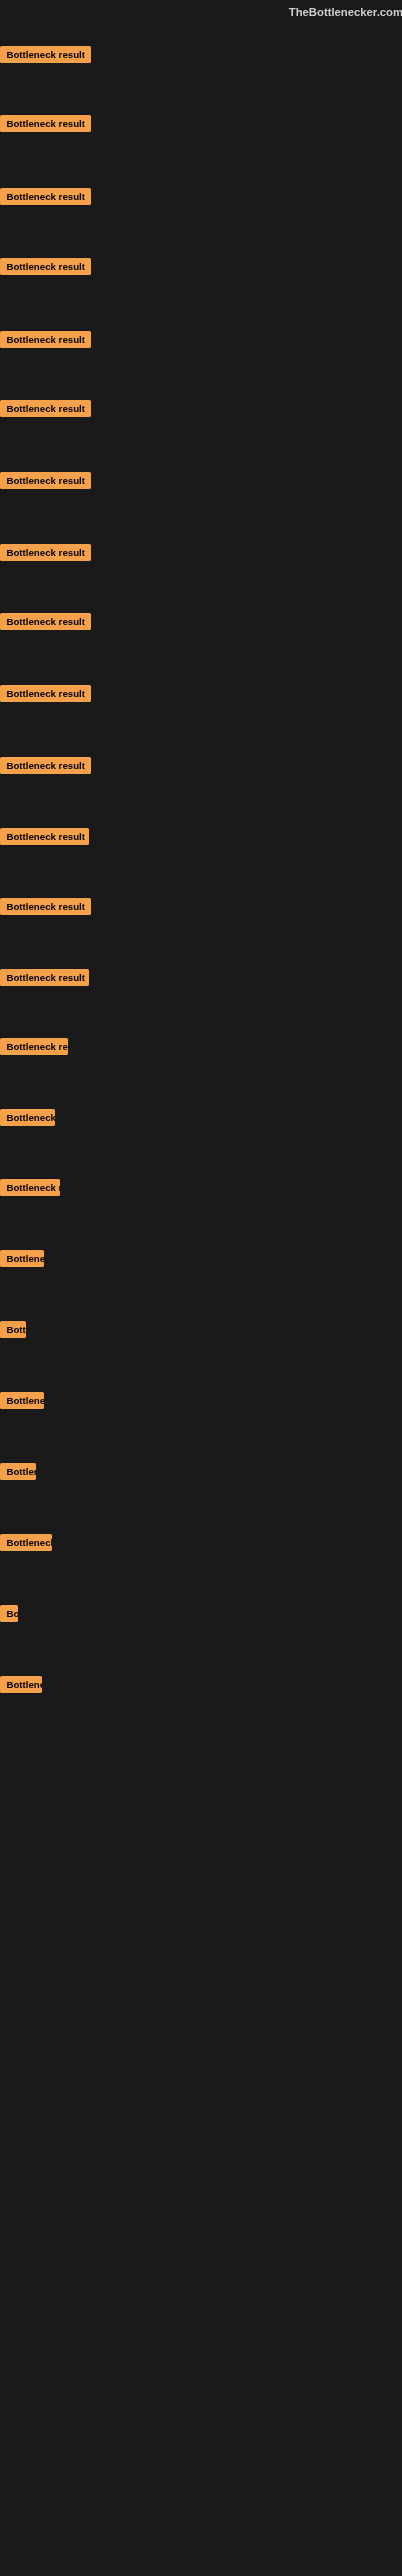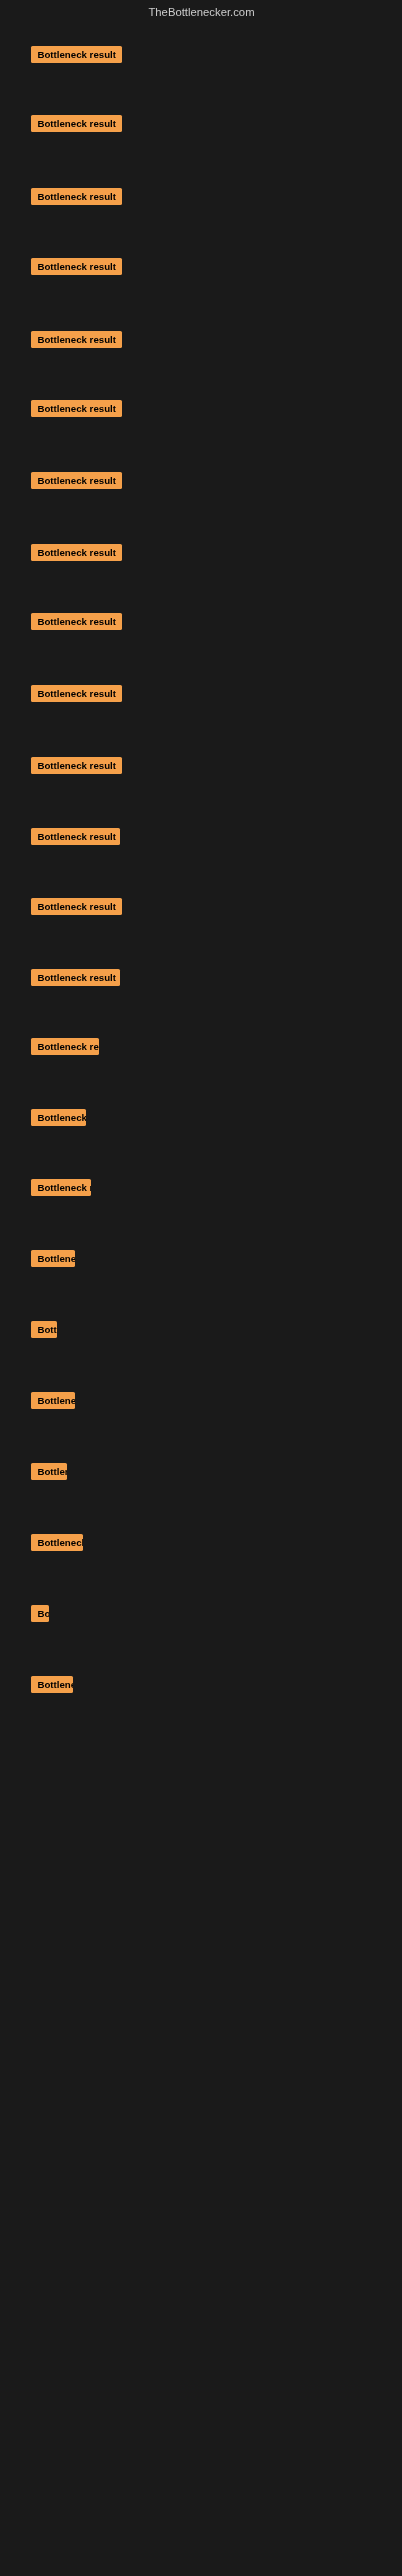--- a/index.html
+++ b/index.html
@@ -10,43 +10,42 @@
 
     body {
       background-color: #1a1a1a;
       width: 403px;
       min-height: 2576px;
       font-family: Arial, sans-serif;
       position: relative;
     }
 
     .site-title {
-      text-align: center;
+      text-align: right;
       color: #cccccc;
       font-size: 11.3px;
       padding: 6.4px 0 3.2px 0;
-      font-weight: normal;
+      font-weight: bold;
     }
 
     .badge-container {
       position: absolute;
       left: 0;
     }
 
     .bottleneck-badge {
       background-color: #f5a04a;
       color: #000000;
       font-size: 9.7px;
       font-weight: bold;
       padding: 3.2px 6.4px;
       border-radius: 1.6px;
       display: inline-block;
       white-space: nowrap;
       overflow: hidden;
-      margin-left: 31px;
     }
   </style>
 </head>
 <body>
 
 <div class="site-title">TheBottlenecker.com</div>
 
 <div id="badges-container">
     <div class="badge-container" style="top: 46px; left: 0px;"><span class="bottleneck-badge">Bottleneck result</span></div>
     <div class="badge-container" style="top: 115px; left: 0px;"><span class="bottleneck-badge">Bottleneck result</span></div>

